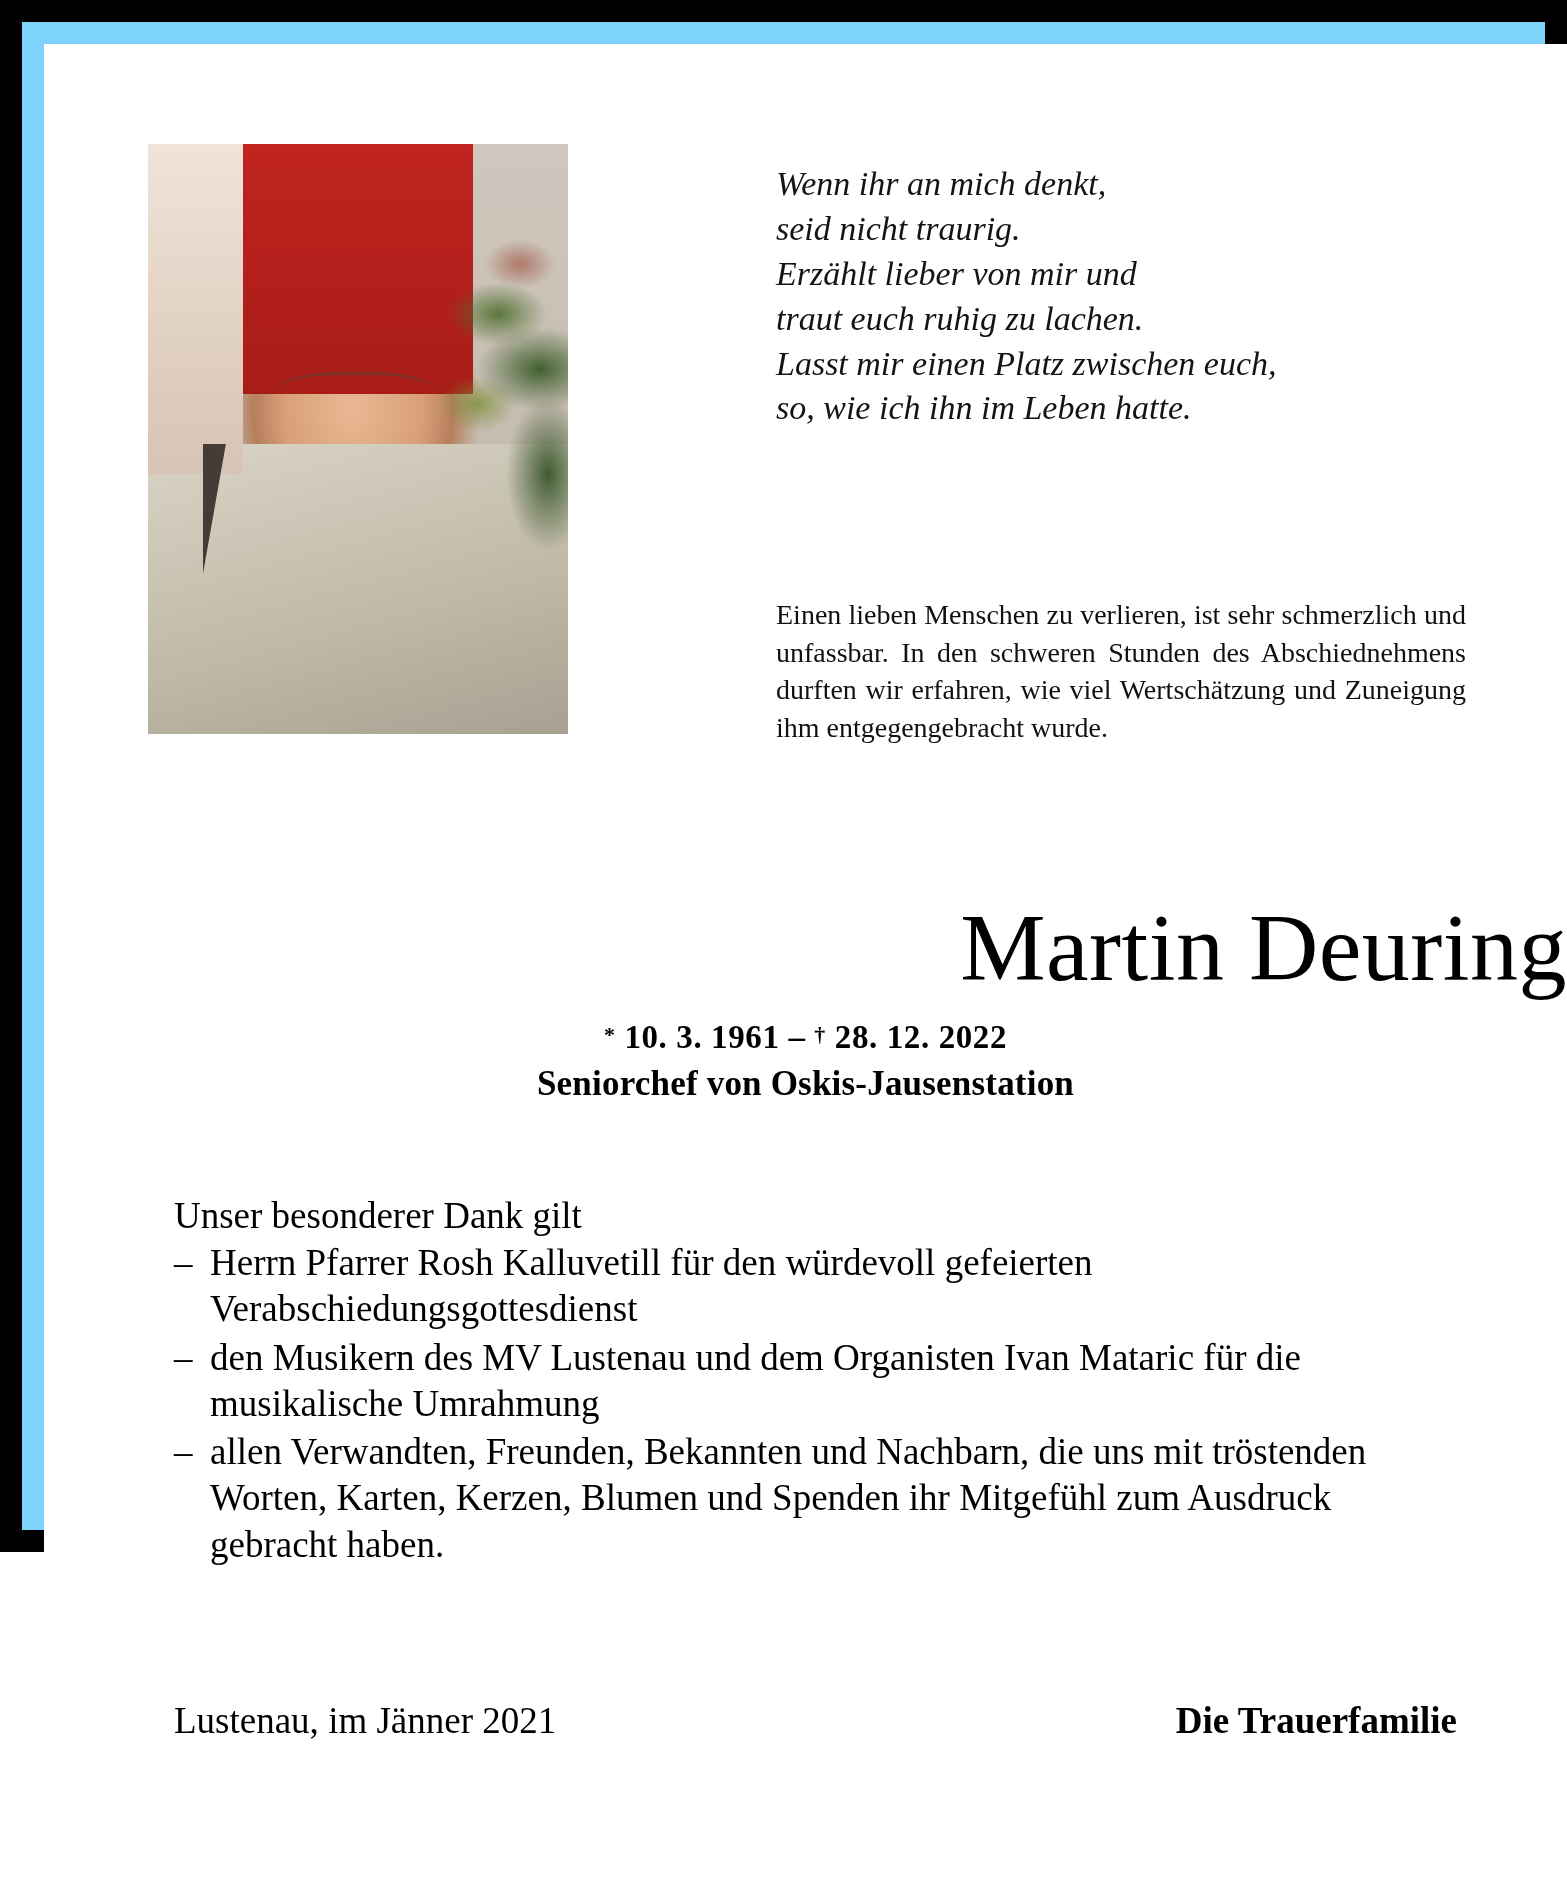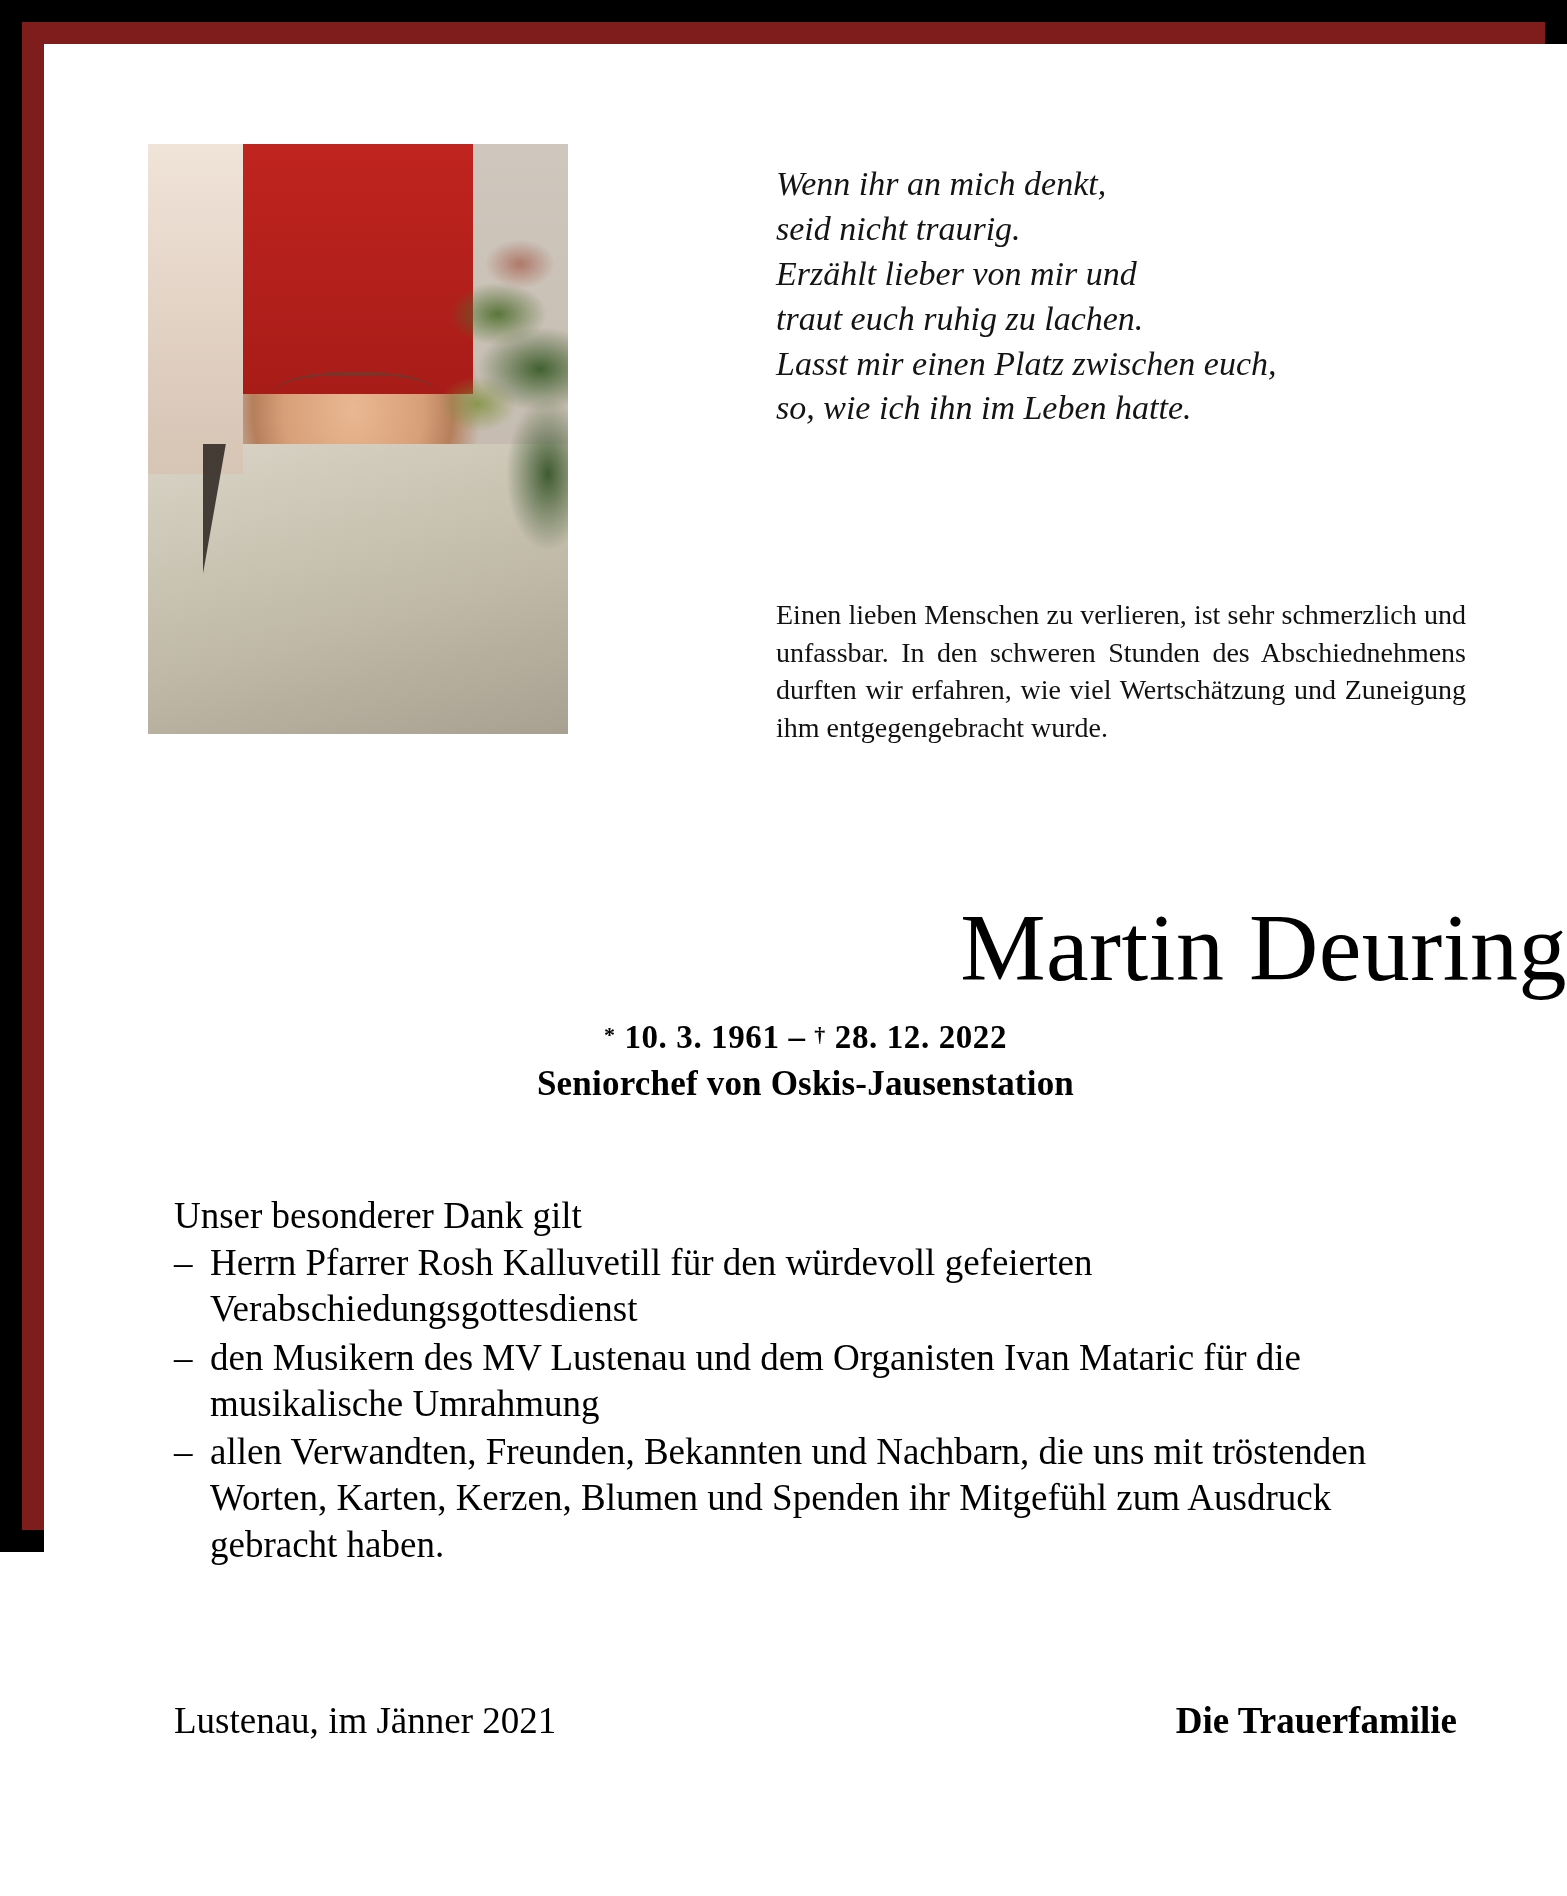--- a/index.html
+++ b/index.html
@@ -14,21 +14,21 @@
     color: #000000;
     overflow: hidden;
   }
 
   .obituary {
     position: absolute;
     left: 0;
     top: 0;
     width: 1567px;
     height: 1552px;
-    background: #7f1d1d;
+    background: #7dd3fc;
     box-sizing: border-box;
     border: 22px solid #000000;
     padding: 0;
   }
 
   .inner {
     position: absolute;
     left: 22px;
     top: 22px;
     width: 1523px;

